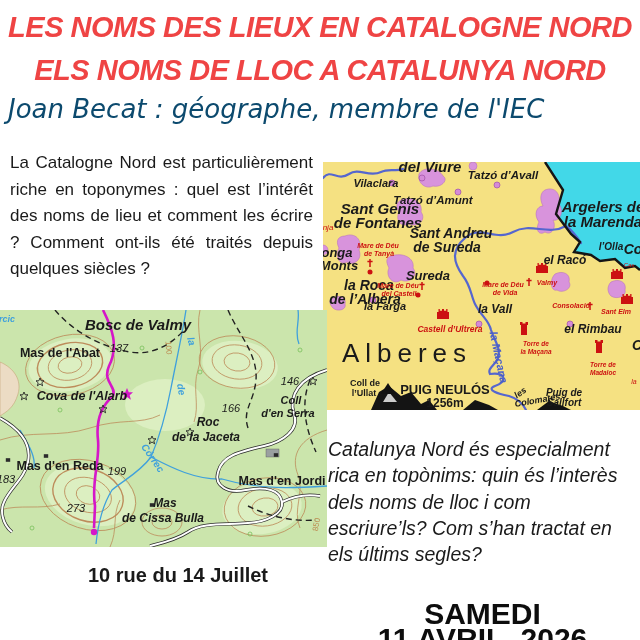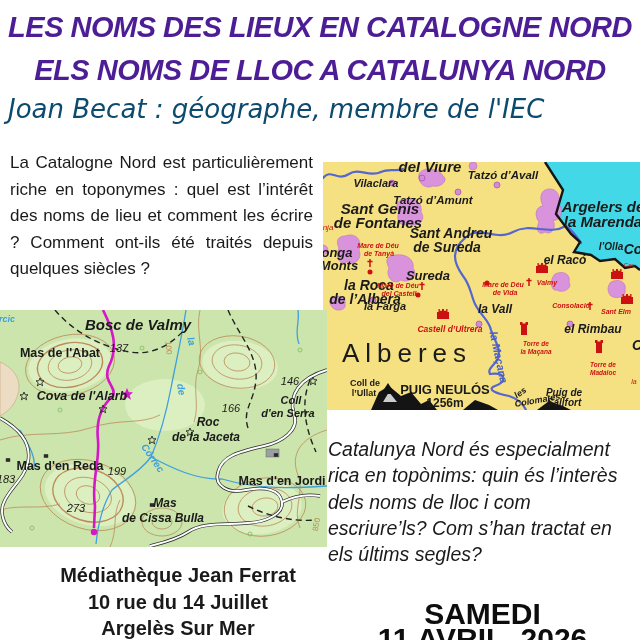--- a/index.html
+++ b/index.html
@@ -1,20 +1,20 @@
 <!DOCTYPE html>
 <html><head>
 <meta charset="utf-8">
 <style>
   html,body{margin:0;padding:0;}
   body{width:640px;height:640px;position:relative;overflow:hidden;background:#ffffff;
        font-family:"Liberation Sans",sans-serif;color:#111;}
   .abs{position:absolute;}
   .title-block{top:6px;left:0;width:640px;text-align:center;
-    font-weight:700;font-style:italic;font-size:29px;line-height:43px;letter-spacing:-0.5px;color:#4c1d95;}
+    font-weight:700;font-style:italic;font-size:29px;line-height:43px;letter-spacing:-0.5px;color:#ef4444;}
   .subtitle{top:94px;left:8px;width:620px;font-family:"DejaVu Sans",sans-serif;
     font-style:italic;font-size:26px;color:#0c4a6e;}
   .intro-fr{top:150px;left:10px;width:303px;font-size:17px;line-height:26.5px;
     text-align:justify;color:#1a1a1a;}
   .intro-ca{top:436px;left:328px;width:302px;font-size:19.5px;line-height:26.3px;color:#1a1a1a;font-style:italic;}
   .venue{top:562px;left:0;width:356px;text-align:center;font-weight:700;font-size:20px;line-height:26.5px;color:#1a1a1a;}
   .date-day{top:597px;left:325px;width:315px;text-align:center;font-weight:700;font-size:30px;color:#0d0d0d;}
   .date-date{top:622px;left:325px;width:315px;text-align:center;font-weight:700;font-size:30px;color:#0d0d0d;white-space:pre;}
   svg{display:block;}
   svg text{font-family:"Liberation Sans",sans-serif;}
@@ -271,19 +271,17 @@
       <text x="165" y="197" fill="#1a1a1a" font-size="12" text-anchor="middle" font-weight="700" font-style="italic">Mas</text>
       <text x="163" y="212" fill="#1a1a1a" font-size="12" text-anchor="middle" font-weight="700" font-style="italic">de Cissa Bulla</text>
       <text x="282" y="175" fill="#1a1a1a" font-size="12.5" text-anchor="middle" font-weight="600">Mas d'en Jordi</text>
       <text x="319" y="215" fill="#bd8a50" font-size="8" text-anchor="middle" font-weight="400" transform="rotate(-80 319 215)">850</text>
     </g>
 </svg>
 
 <div class="abs intro-ca">Catalunya Nord és especialment rica en topònims: quin és l’interès dels noms de lloc i com escriure’ls? Com s’han tractat en els últims segles?</div>
 
 <div class="abs venue">
-  <div>Médiathèque Jean Ferrat</div>
   <div>10 rue du 14 Juillet</div>
-  <div>Argelès Sur Mer</div>
 </div>
 
 <div class="abs date-day">SAMEDI</div>
 <div class="abs date-date">11 AVRIL  2026</div>
 
 </body></html>

